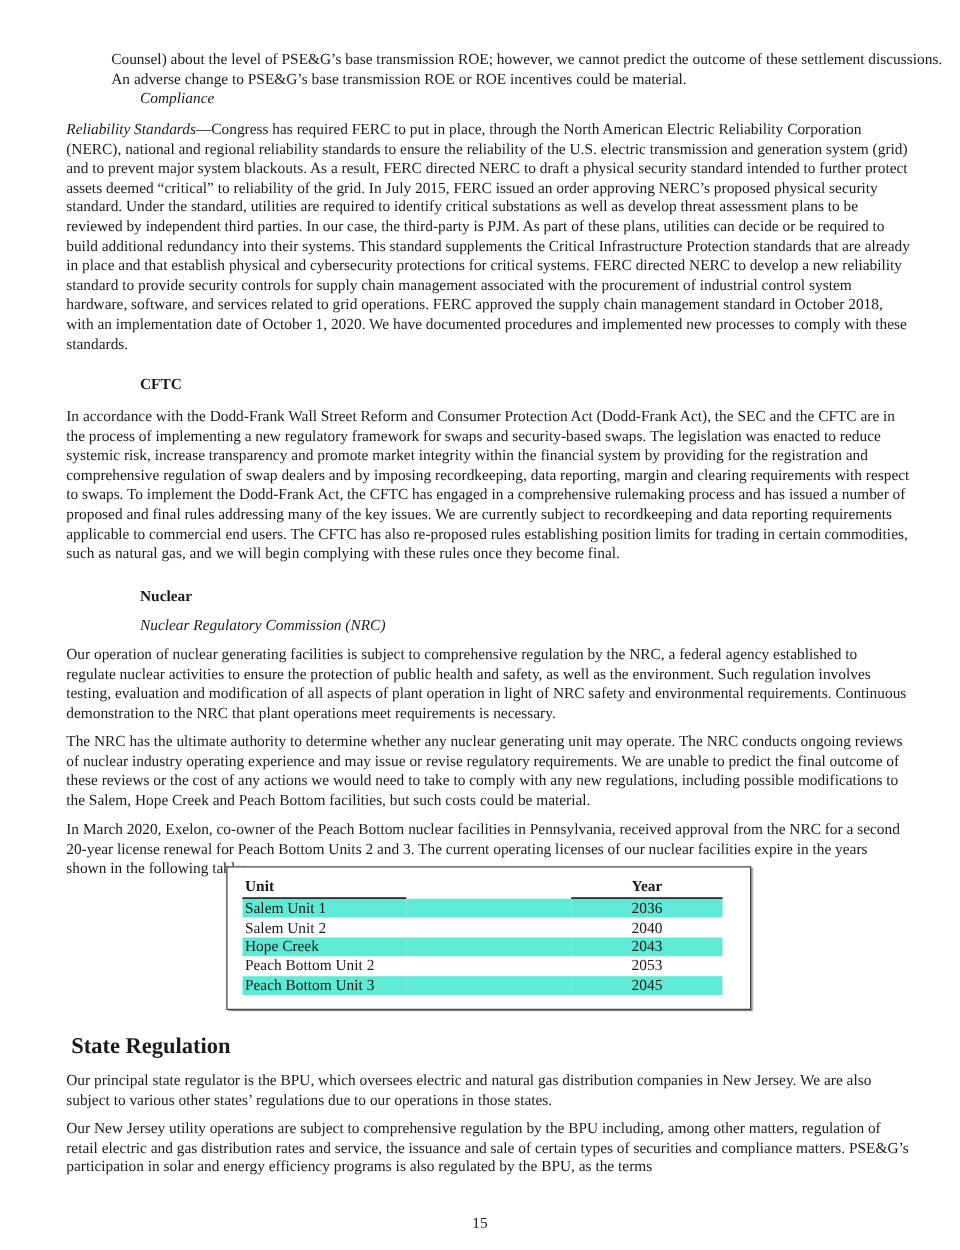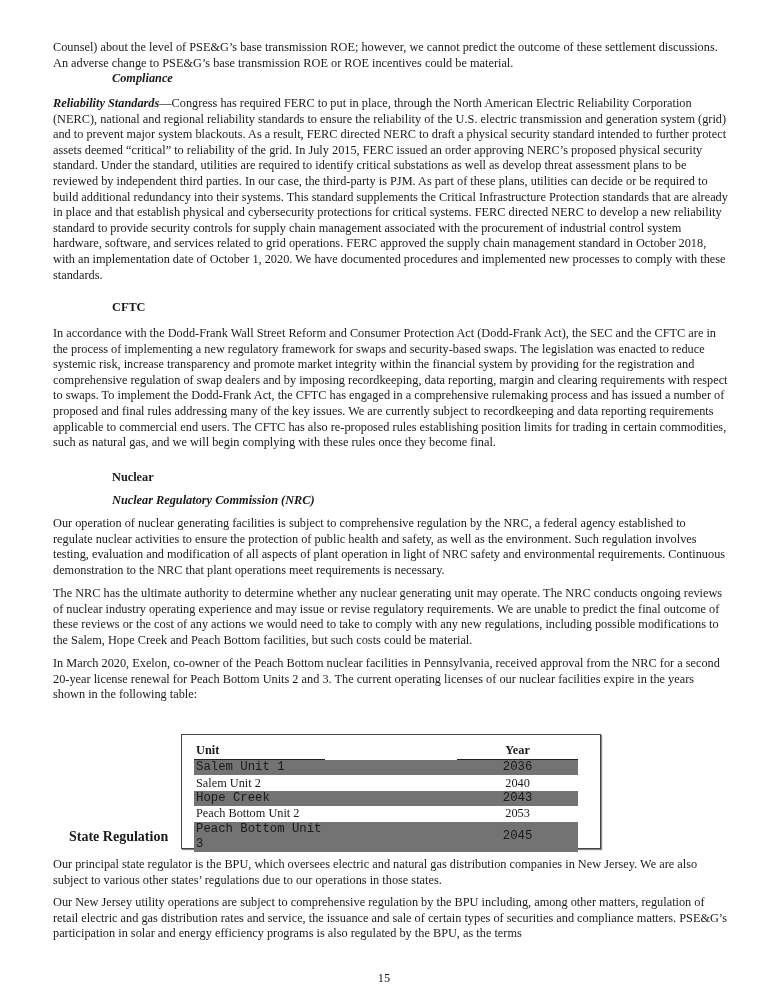--- a/index.html
+++ b/index.html
@@ -6,41 +6,41 @@
     body {
       width: 768px; height: 1000px; position: relative; overflow: hidden;
       font-family: "Liberation Serif", serif; color: #1a1a1a;
       font-size: 12.3px; line-height: 15.6px;
     }
     .page { position: absolute; left: 53px; top: 0; width: 680px; }
     p { margin: 0; }
     .para { position: absolute; left: 0; width: 675px; }
     .indent-head { position: absolute; left: 59px; }
     .bold { font-weight: bold; }
-    .bi { font-weight: bold; font-style: italic; }
-    .section-head { position: absolute; left: 16px; font-weight: bold; font-size: 14px; }
+    .bi { font-weight: normal; font-style: italic; }
+    .section-head { position: absolute; left: 4px; font-weight: bold; font-size: 18px; }
     .table-box {
-      position: absolute; left: 128px; top: 734px; width: 418px; height: 113px;
+      position: absolute; left: 128px; top: 693px; width: 418px; height: 113px;
       border: 1px solid #444; box-shadow: 1px 1px 1px #888; background: #fff;
     }
     .tbl { position: absolute; left: 12px; top: 8px; width: 384px; border-collapse: collapse; font-size: 12.3px; }
     .tbl th { font-weight: bold; text-align: left; padding: 0 2px; height: 16px; border-bottom: 1.5px solid #222; }
     .tbl th.gap { border-bottom: none; }
     .tbl th.year { text-align: center; }
     .tbl td { padding: 0 2px; height: 15.4px; line-height: 15px; }
     .tbl td.year { text-align: center; }
-    .tbl tr.shade td { background: #737373; font-family: Liberation Mono, monospace; }
+    .tbl tr.shade td { background: #5eead4; }
     .page-num { position: absolute; left: 0; width: 768px; top: 971px; text-align: center; font-size: 12.3px; }
   </style>
 </head>
 <body>
 
 <div class="page">
 
-  <p class="para" style="top:40px;">Counsel) about the level of PSE&amp;G’s base transmission ROE; however, we cannot predict the outcome of these settlement discussions. An adverse change to PSE&amp;G’s base transmission ROE or ROE incentives could be material.</p>
+  <p class="para" style="top:40px;margin-left:36px;">Counsel) about the level of PSE&amp;G’s base transmission ROE; however, we cannot predict the outcome of these settlement discussions. An adverse change to PSE&amp;G’s base transmission ROE or ROE incentives could be material.</p>
 
   <p class="indent-head bi" style="top:71px;">Compliance</p>
 
   <p class="para" style="top:96px;"><span class="bi">Reliability Standards</span><span>—Congress has required FERC to put in place, through the North American Electric Reliability Corporation (NERC), national and regional reliability standards to ensure the reliability of the U.S. electric transmission and generation system (grid) and to prevent major system blackouts. As a result, FERC directed NERC to draft a physical security standard intended to further protect assets deemed “critical” to reliability of the grid. In July 2015, FERC issued an order approving NERC’s proposed physical security standard. Under the standard, utilities are required to identify critical substations as well as develop threat assessment plans to be reviewed by independent third parties. In our case, the third-party is PJM. As part of these plans, utilities can decide or be required to build additional redundancy into their systems. This standard supplements the Critical Infrastructure Protection standards that are already in place and that establish physical and cybersecurity protections for critical systems. FERC directed NERC to develop a new reliability standard to provide security controls for supply chain management associated with the procurement of industrial control system hardware, software, and services related to grid operations. FERC approved the supply chain management standard in October 2018, with an implementation date of October 1, 2020. We have documented procedures and implemented new processes to comply with these standards.</span></p>
 
   <p class="indent-head bold" style="top:300px;">CFTC</p>
 
   <p class="para" style="top:326px;">In accordance with the Dodd-Frank Wall Street Reform and Consumer Protection Act (Dodd-Frank Act), the SEC and the CFTC are in the process of implementing a new regulatory framework for swaps and security-based swaps. The legislation was enacted to reduce systemic risk, increase transparency and promote market integrity within the financial system by providing for the registration and comprehensive regulation of swap dealers and by imposing recordkeeping, data reporting, margin and clearing requirements with respect to swaps. To implement the Dodd-Frank Act, the CFTC has engaged in a comprehensive rulemaking process and has issued a number of proposed and final rules addressing many of the key issues. We are currently subject to recordkeeping and data reporting requirements applicable to commercial end users. The CFTC has also re-proposed rules establishing position limits for trading in certain commodities, such as natural gas, and we will begin complying with these rules once they become final.</p>
 
   <p class="indent-head bold" style="top:470px;">Nuclear</p>

